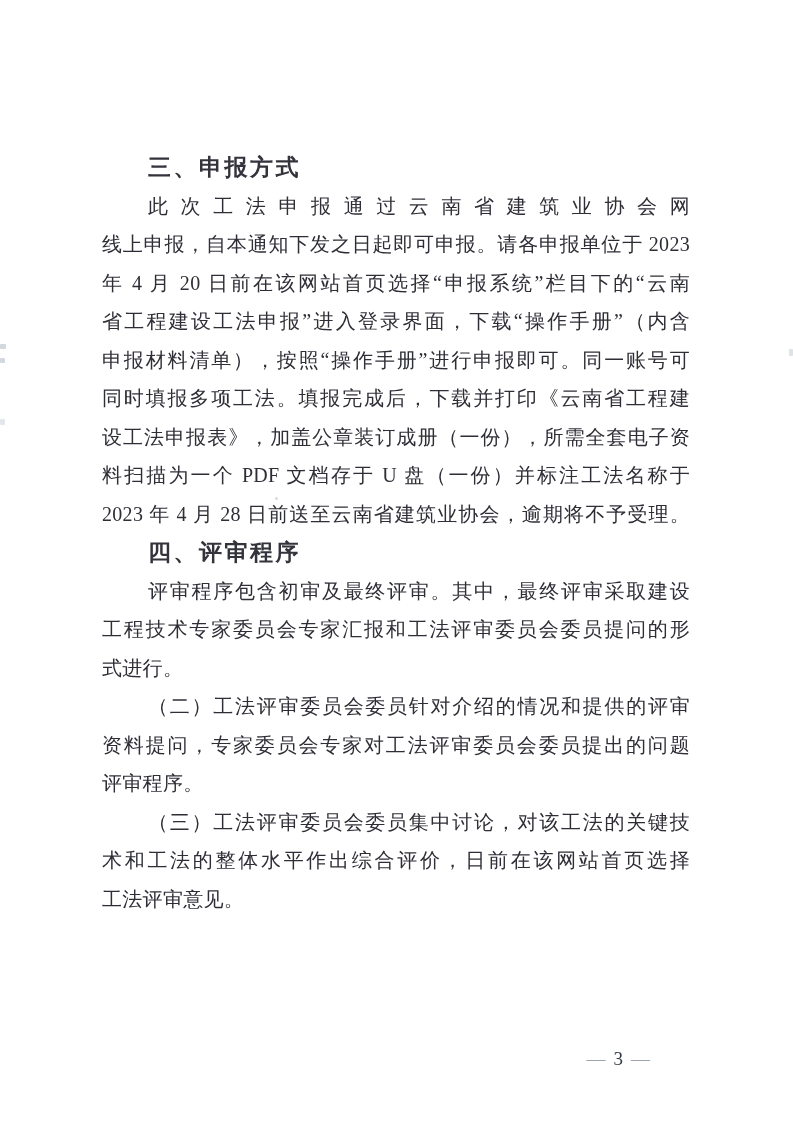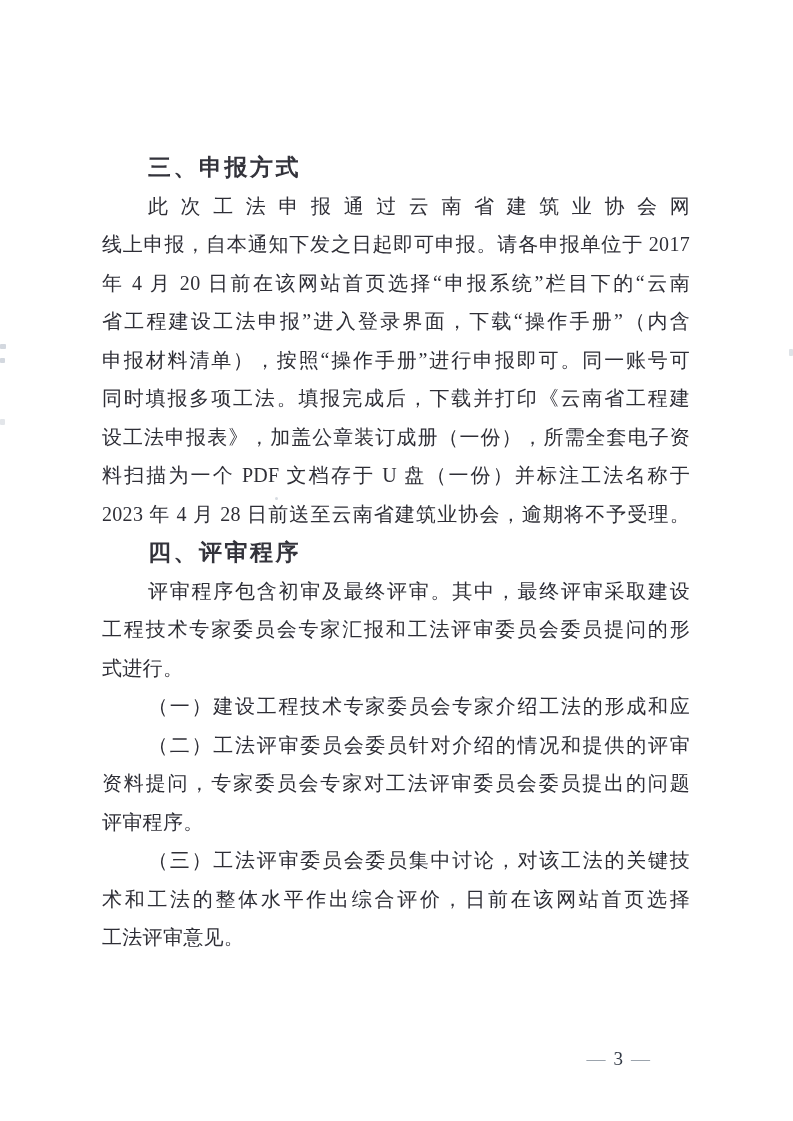--- a/index.html
+++ b/index.html
@@ -75,33 +75,32 @@
   .a5 { left: 275px; top: 497px; width: 3px; height: 3px; opacity: 0.5; border-radius: 50%; }
 </style>
 </head>
 <body>
 
 <div class="page">
 
   <div class="content" id="doc-lines">
       <div class="line heading indent nojust">三、申报方式</div>
       <div class="line indent">此次工法申报通过云南省建筑业协会网（www.ynsjzyxh.com）</div>
-      <div class="line">线上申报，自本通知下发之日起即可申报。请各申报单位于 2017</div>
+      <div class="line">线上申报，自本通知下发之日起即可申报。请各申报单位于 2023</div>
       <div class="line">年 4 月 20 日前在该网站首页选择“申报系统”栏目下的“云南</div>
       <div class="line">省工程建设工法申报”进入登录界面，下载“操作手册”（内含</div>
       <div class="line">申报材料清单），按照“操作手册”进行申报即可。同一账号可</div>
       <div class="line">同时填报多项工法。填报完成后，下载并打印《云南省工程建</div>
       <div class="line">设工法申报表》，加盖公章装订成册（一份），所需全套电子资</div>
       <div class="line">料扫描为一个 PDF 文档存于 U 盘（一份）并标注工法名称于</div>
       <div class="line">2023 年 4 月 28 日前送至云南省建筑业协会，逾期将不予受理。</div>
       <div class="line heading indent nojust">四、评审程序</div>
       <div class="line indent">评审程序包含初审及最终评审。其中，最终评审采取建设</div>
       <div class="line">工程技术专家委员会专家汇报和工法评审委员会委员提问的形</div>
       <div class="line nojust">式进行。</div>
-      <div class="line indent">（一）建设工程技术专家委员会专家介绍工法的形成和应</div>
       <div class="line indent">（二）工法评审委员会委员针对介绍的情况和提供的评审</div>
       <div class="line">资料提问，专家委员会专家对工法评审委员会委员提出的问题</div>
       <div class="line nojust">评审程序。</div>
       <div class="line indent">（三）工法评审委员会委员集中讨论，对该工法的关键技</div>
       <div class="line">术和工法的整体水平作出综合评价，日前在该网站首页选择</div>
       <div class="line nojust">工法评审意见。</div>
     </div>
 
   <div class="footer">
     <span class="dash">—</span><span>3</span><span class="dash">—</span>

